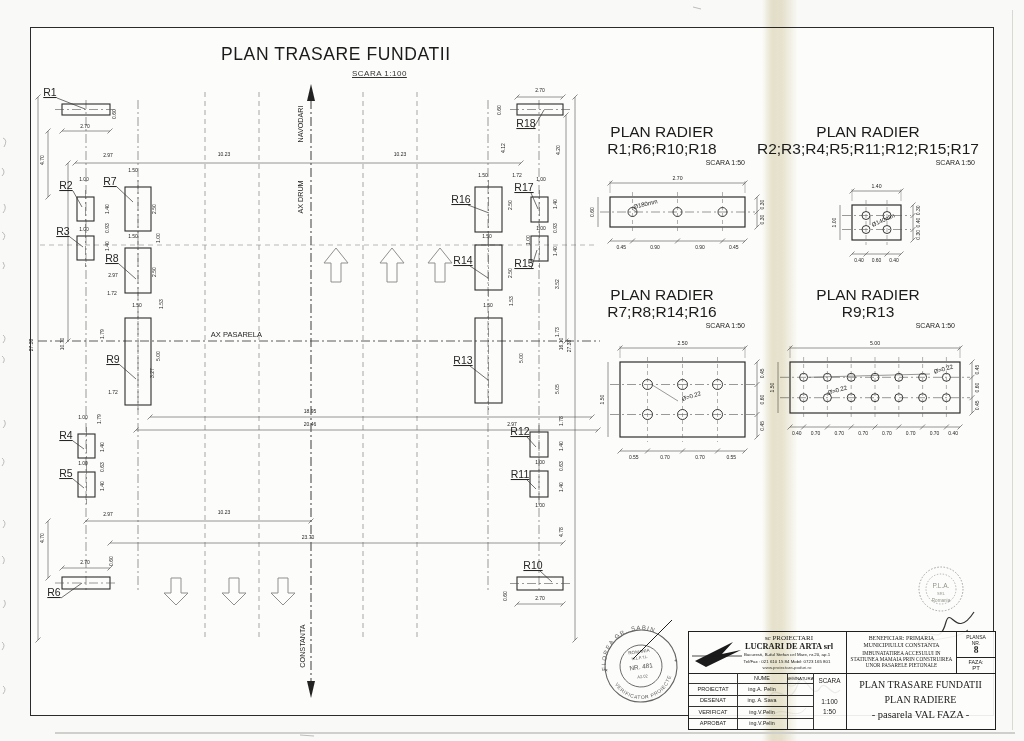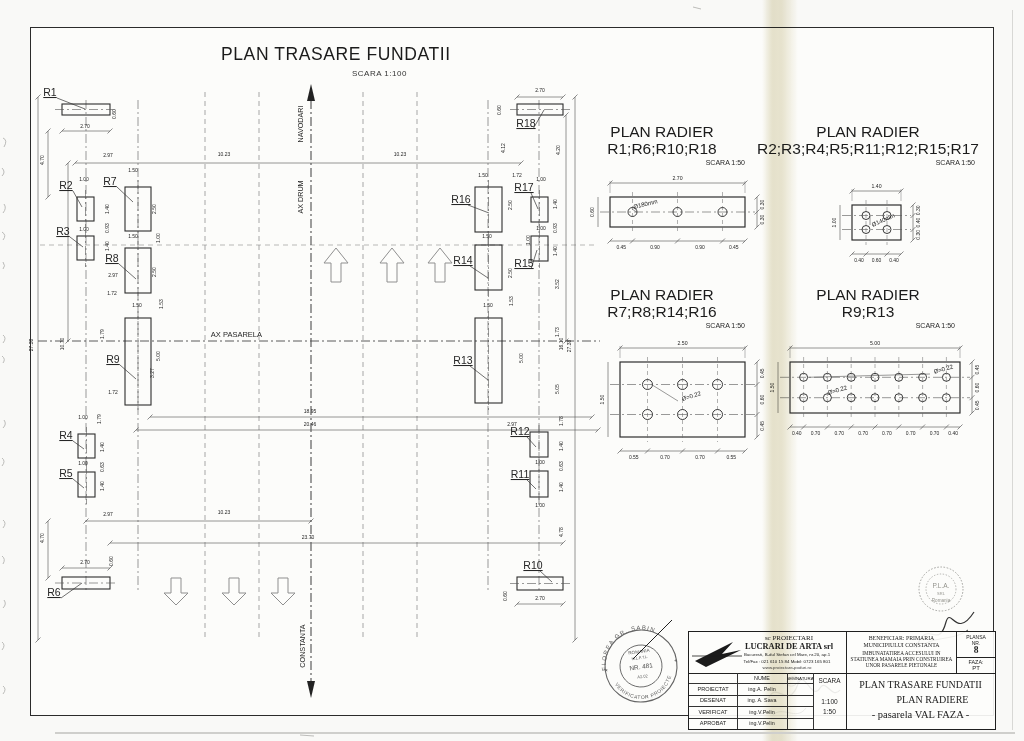--- a/index.html
+++ b/index.html
@@ -4,21 +4,21 @@
 <style>
   html,body{margin:0;padding:0;background:#e8e8e6;}
   #stage{position:relative;width:1024px;height:741px;background:#f9f9f7;overflow:hidden;
          font-family:"Liberation Sans",sans-serif;color:#222;}
   .frame{position:absolute;left:30px;top:27px;width:962px;height:687px;border:1.5px solid #2b2b2b;background:#fcfcfa;}
   .edge-bottom{position:absolute;left:55px;top:732px;width:960px;height:2px;background:#cfcfcc;}
   .edge-right{position:absolute;left:1012px;top:10px;width:1px;height:720px;background:#d8d8d5;}
   .streak{position:absolute;left:762px;top:0;width:36px;height:741px;pointer-events:none;mix-blend-mode:multiply;
     background:linear-gradient(90deg,rgba(205,196,150,0) 0%,rgba(198,188,136,.40) 28%,rgba(214,206,168,.52) 55%,rgba(205,196,150,0) 100%);}
   #main-title{position:absolute;left:221px;top:44px;font-size:17.5px;letter-spacing:.6px;color:#1b1b1b;}
-  #main-scale{position:absolute;left:352px;top:69px;font-size:8px;letter-spacing:.5px;color:#333;}
+  #main-scale{position:absolute;left:352px;top:69px;font-size:8px;letter-spacing:.5px;color:#333;text-decoration:underline;}
   svg text{font-family:"Liberation Sans",sans-serif;}
   
   #tb{position:absolute;left:688px;top:631px;width:306px;height:97px;border:1.3px solid #1f1f1f;background:rgba(253,253,251,.92);font-size:6px;}
   #tb .abs{position:absolute;}
   .serif{font-family:"Liberation Serif",serif;}
   .tb-line{position:absolute;background:#222;}
   .cell{position:absolute;border-right:.8px solid #333;border-bottom:.8px solid #333;display:flex;align-items:center;justify-content:center;overflow:hidden;}
   .ctr{text-align:center;}
 </style>
 </head>
@@ -586,20 +586,20 @@
     <div class="abs ctr serif" style="left:160px;top:3px;width:105px;font-size:5.8px;line-height:6.6px;">BENEFICIAR: PRIMARIA MUNICIPIULUI CONSTANTA</div>
     <div class="abs ctr serif" style="left:159px;top:19px;width:107px;font-size:5.2px;line-height:5.8px;">IMBUNATATIREA ACCESULUI IN STATIUNEA MAMAIA PRIN CONSTRUIREA UNOR PASARELE PIETONALE</div>
 
     <div class="abs ctr" style="left:268px;top:2px;width:38px;font-size:5px;">PLANSA</div>
     <div class="abs ctr" style="left:268px;top:8px;width:38px;font-size:5px;">NR.</div>
     <div class="abs ctr serif" style="left:268px;top:13px;width:38px;font-size:9.5px;font-weight:bold;">8</div>
     <div class="abs ctr" style="left:268px;top:27px;width:38px;font-size:5.4px;">FAZA:</div>
     <div class="abs ctr" style="left:268px;top:33px;width:38px;font-size:6px;">PT</div>
 
     <div class="abs ctr serif" style="left:157px;top:47px;width:149px;font-size:10px;">PLAN TRASARE FUNDATII</div>
-    <div class="abs ctr serif" style="left:169px;top:62px;width:149px;font-size:10px;">PLAN RADIERE</div>
+    <div class="abs ctr serif" style="left:157px;top:62px;width:149px;font-size:10px;">PLAN RADIERE</div>
     <div class="abs ctr serif" style="left:157px;top:77px;width:149px;font-size:10.5px;">- pasarela VAL FAZA -</div>
   </div>
 
   <div class="streak"></div>
   <div class="edge-bottom"></div>
   <div class="edge-right"></div>
 </div>
 
 </body></html>

